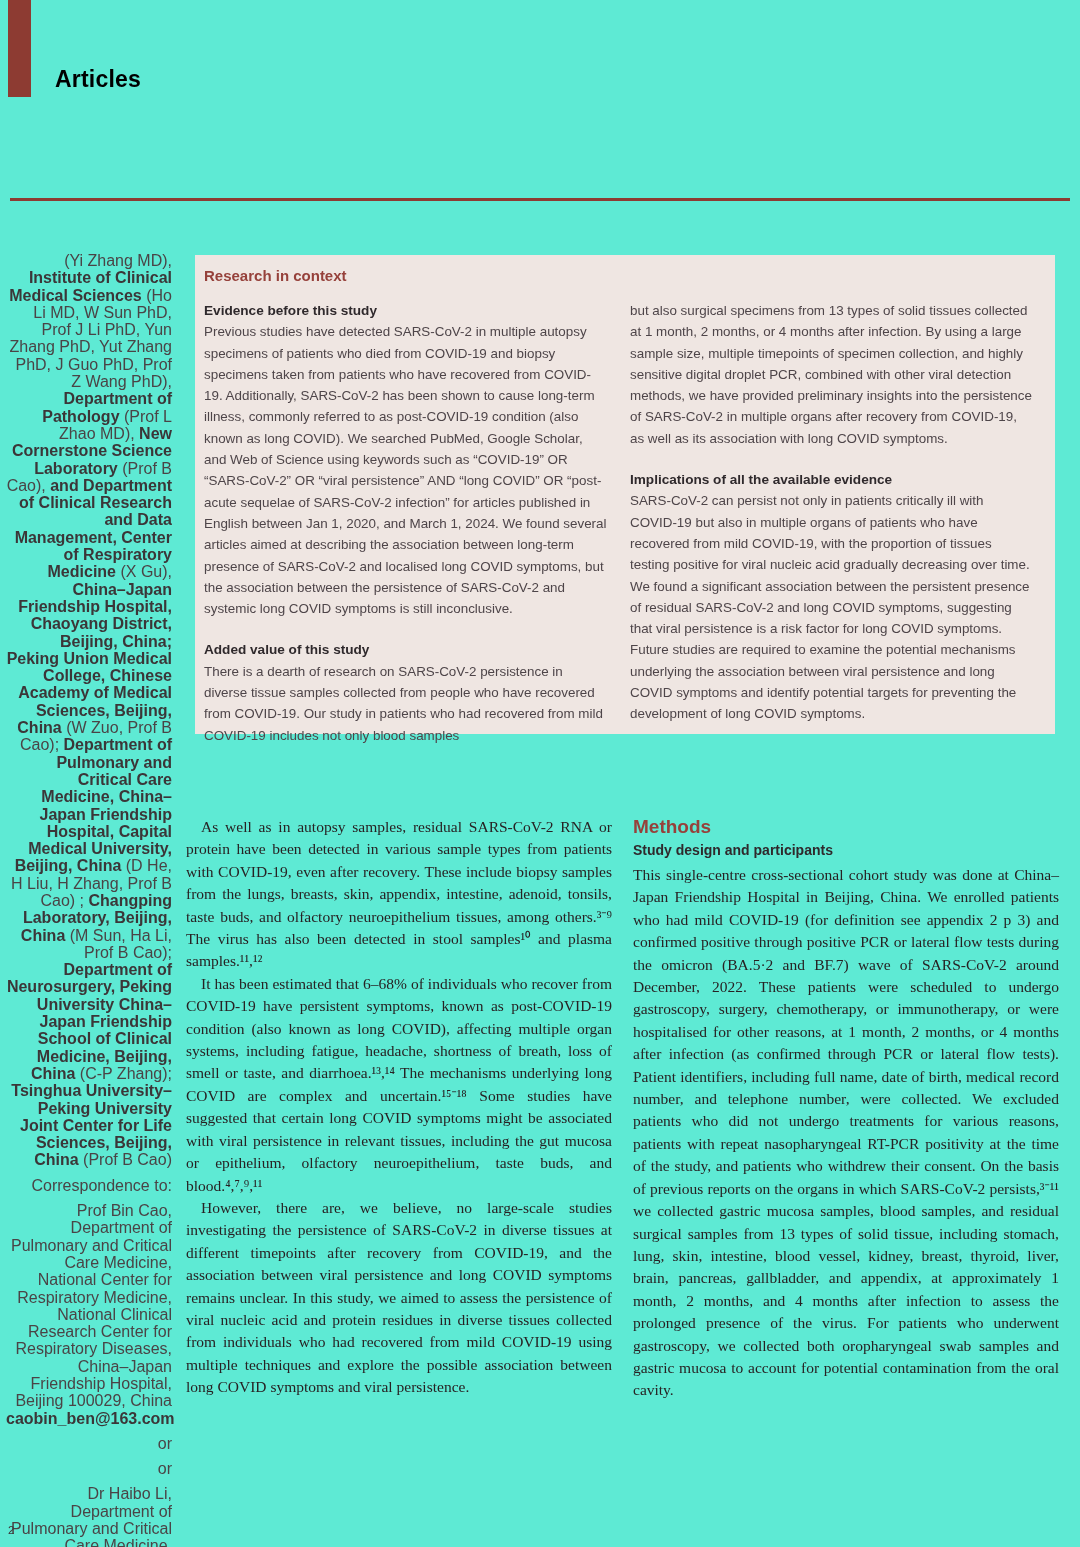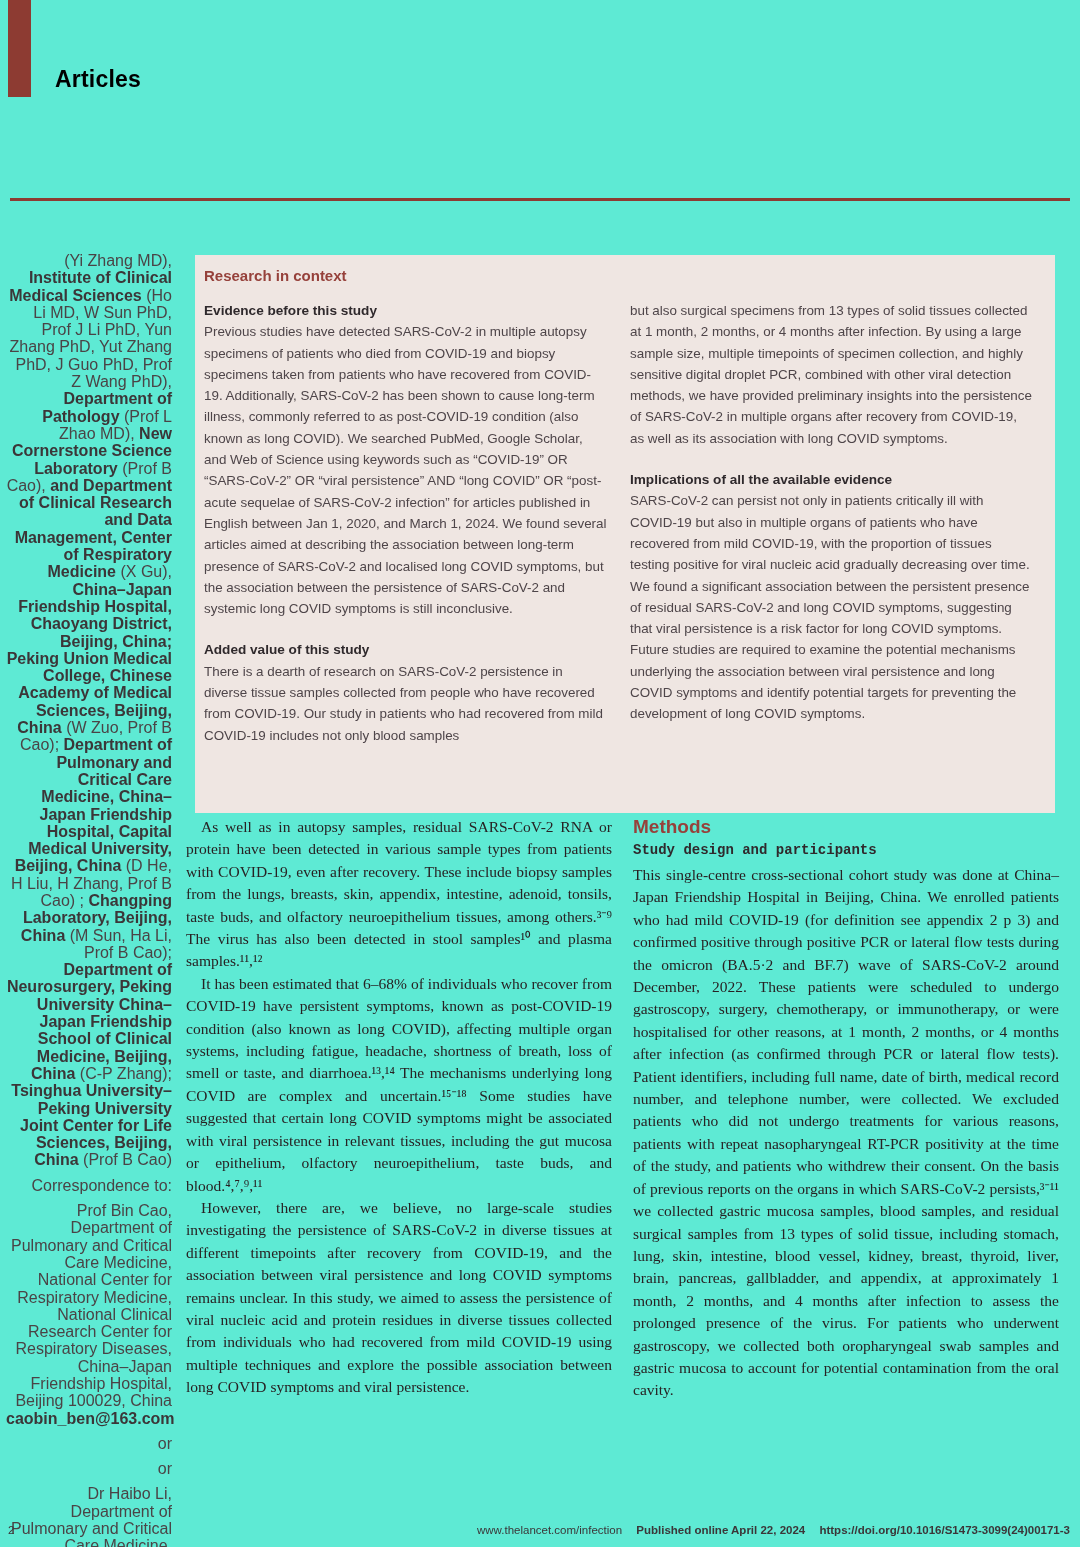--- a/index.html
+++ b/index.html
@@ -19,21 +19,21 @@
   .sidebar {
     position:absolute; left:6px; top:252px; width:166px;
     text-align:right; font-size:16px; line-height:17.3px; color:#4a4446;
   }
   .sidebar p { margin:0; }
   .sidebar p + p { margin-top:8px; }
   .sidebar .b { font-weight:bold; color:#3b3638; }
 
   
   .panel {
-    position:absolute; left:195px; top:255px; width:860px; height:558px;
+    position:absolute; left:195px; top:255px; width:860px; height:479px;
     background:#EFE6E2; box-sizing:border-box; padding:12px 16px 0 9px;
   }
   .panel-title { margin:0 0 16px 0; font-size:15px; font-weight:bold; color:#96413B; }
   .panel-cols { display:flex; gap:23px; }
   .panel-col { width:403px; font-size:13.4px; line-height:21.3px; color:#4E4549; }
   .panel-col h4 { margin:0; font-size:13.6px; color:#2f292c; }
   .panel-col h4.gap-top { margin-top:20px; }
   .panel-col p { margin:0; }
 
   
@@ -42,21 +42,21 @@
     width:426px; font-family:"Liberation Serif", serif; font-size:15.5px;
     line-height:22.4px; text-align:justify; color:#272223;
   }
   .col p { margin:0; text-indent:15px; }
   .col p.noindent { text-indent:0; }
   .methods-h {
     font-family:"Liberation Sans", sans-serif; font-size:19px; font-weight:bold;
     color:#96413B; margin:0 0 3px 0; line-height:22px;
   }
   .methods-sub {
-    font-family:Liberation Mono, monospace; font-size:14px; font-weight:bold;
+    font-family:Liberation Sans, sans-serif; font-size:14px; font-weight:bold;
     color:#2f292c; margin:0 0 4px 0; line-height:19px;
   }
 
   
   .footer-page { position:absolute; left:8px; top:1524px; font-size:11.5px; color:#3b3638; }
   .footer-right { position:absolute; right:10px; top:1524px; font-size:11.5px; color:#3b3638; white-space:nowrap; }
   .footer-right span + span { margin-left:11px; }
   .footer-right .b { font-weight:bold; }
 </style>
 </head>
@@ -102,19 +102,14 @@
       <p>However, there are, we believe, no large-scale studies investigating the persistence of SARS-CoV-2 in diverse tissues at different timepoints after recovery from COVID-19, and the association between viral persistence and long COVID symptoms remains unclear. In this study, we aimed to assess the persistence of viral nucleic acid and protein residues in diverse tissues collected from individuals who had recovered from mild COVID-19 using multiple techniques and explore the possible association between long COVID symptoms and viral persistence.</p>
     </div>
     <div class="col">
       <h2 class="methods-h">Methods</h2>
       <h3 class="methods-sub">Study design and participants</h3>
       <p class="noindent">This single-centre cross-sectional cohort study was done at China–Japan Friendship Hospital in Beijing, China. We enrolled patients who had mild COVID-19 (for definition see appendix 2 p 3) and confirmed positive through positive PCR or lateral flow tests during the omicron (BA.5·2 and BF.7) wave of SARS-CoV-2 around December, 2022. These patients were scheduled to undergo gastroscopy, surgery, chemotherapy, or immunotherapy, or were hospitalised for other reasons, at 1 month, 2 months, or 4 months after infection (as confirmed through PCR or lateral flow tests). Patient identifiers, including full name, date of birth, medical record number, and telephone number, were collected. We excluded patients who did not undergo treatments for various reasons, patients with repeat nasopharyngeal RT-PCR positivity at the time of the study, and patients who withdrew their consent. On the basis of previous reports on the organs in which SARS-CoV-2 persists,³⁻¹¹ we collected gastric mucosa samples, blood samples, and residual surgical samples from 13 types of solid tissue, including stomach, lung, skin, intestine, blood vessel, kidney, breast, thyroid, liver, brain, pancreas, gallbladder, and appendix, at approximately 1 month, 2 months, and 4 months after infection to assess the prolonged presence of the virus. For patients who underwent gastroscopy, we collected both oropharyngeal swab samples and gastric mucosa to account for potential contamination from the oral cavity.</p>
     </div>
   </div>
 
   <div class="footer-page">2</div>
-  <div class="footer-right">
-    <span>www.thelancet.com/infection</span>
-    <span class="b">Published online April 22, 2024</span>
-    <span class="b">https://doi.org/10.1016/S1473-3099(24)00171-3</span>
-  </div>
 
 </div>
 
 </body></html>

